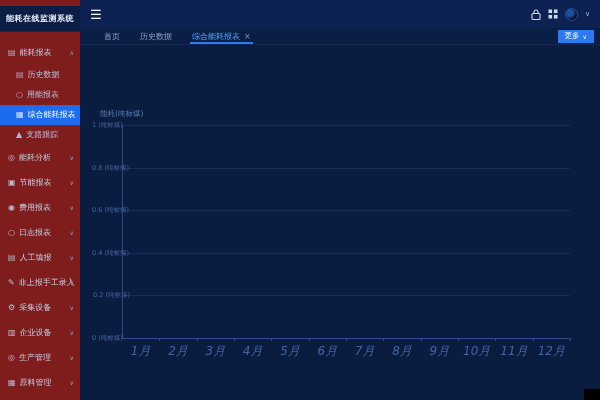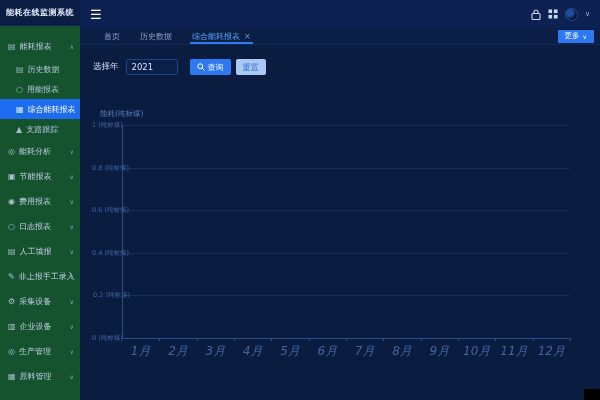--- a/index.html
+++ b/index.html
@@ -1,21 +1,21 @@
 <!DOCTYPE html>
 <html><head>
 <meta charset="utf-8">
 <style>
   * { margin:0; padding:0; box-sizing:border-box; }
   html,body { background:#000; }
   body { font-family:"DejaVu Sans","Liberation Sans",sans-serif; }
   .screen { position:relative; width:600px; height:400px; overflow:hidden; display:flex; background:#0a1c40; }
 
   
-  .sidebar { width:80px; height:100%; background:#14532d; flex:none; display:flex; flex-direction:column; }
+  .sidebar { width:80px; height:100%; background:#7f1d1d; flex:none; display:flex; flex-direction:column;justify-content:center; }
   .side-title { height:26px; line-height:26px; text-align:center; color:#e6edf9; font-size:8px; font-weight:bold; background:#0b1d44; border-bottom:1px solid #12294f; letter-spacing:0.5px; }
   .side-nav { padding-top:8px; }
   .side-item { position:relative; height:25px; display:flex; align-items:center; padding-left:8px; color:#c3cfe6; font-size:8px; cursor:pointer; white-space:nowrap; }
   .side-item.sub { height:20px; padding-left:16px; color:#b6c4de; }
   .side-item.active { background:#1d6cf0; color:#ffffff; }
   .si-icon { font-size:8px; margin-right:4px; opacity:.9; }
   .si-label { overflow:hidden; text-overflow:clip; }
   .si-caret { position:absolute; right:6px; font-size:6px; color:#8fa2c6; }
 
   
@@ -176,34 +176,20 @@
         <span class="tab-close">×</span>
       </div>
       <button class="more-btn">
         <span>更多</span>
         <span class="chev">∨</span>
       </button>
     </div>
 
     <main class="content">
 
-      <div class="query-row">
-        <span class="query-label">选择年</span>
-        <input class="year-input" value="2021" style="">
-        <button class="btn btn-primary">
-          <svg width="8" height="8" viewBox="0 0 8 8">
-              <circle cx="3.2" cy="3.2" r="2.4" fill="none" stroke="#ffffff" stroke-width="1"></circle>
-              <line x1="5" y1="5" x2="7.4" y2="7.4" stroke="#ffffff" stroke-width="1"></line>
-            </svg>
-          <span>查询</span>
-        </button>
-        <button class="btn btn-secondary">
-          <span>重置</span>
-        </button>
-      </div>
 
       <div class="chart">
         <div class="y-title">能耗(吨标煤)</div>
         <div class="plot">
             <div class="gridline" style="top: 30px; left: 32px; width: 448px;"></div>
             <div class="ytick" style="top: 26px; left: 32px;">1 (吨标煤)</div>
             <div class="gridline" style="top: 72.6px; left: 32px; width: 448px;"></div>
             <div class="ytick" style="top: 68.6px; left: 32px;">0.8 (吨标煤)</div>
             <div class="gridline" style="top: 115.2px; left: 32px; width: 448px;"></div>
             <div class="ytick" style="top: 111.2px; left: 32px;">0.6 (吨标煤)</div>

